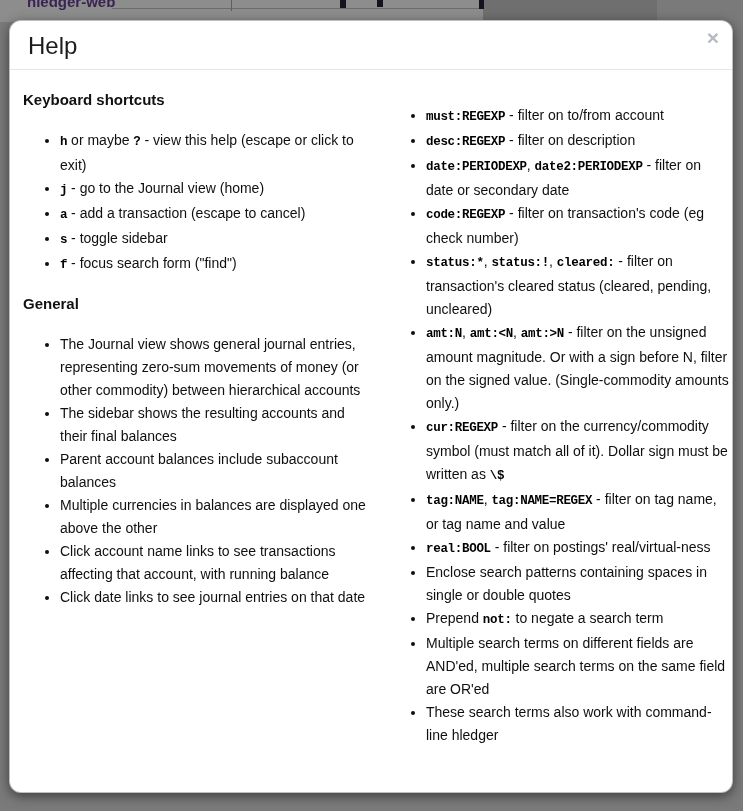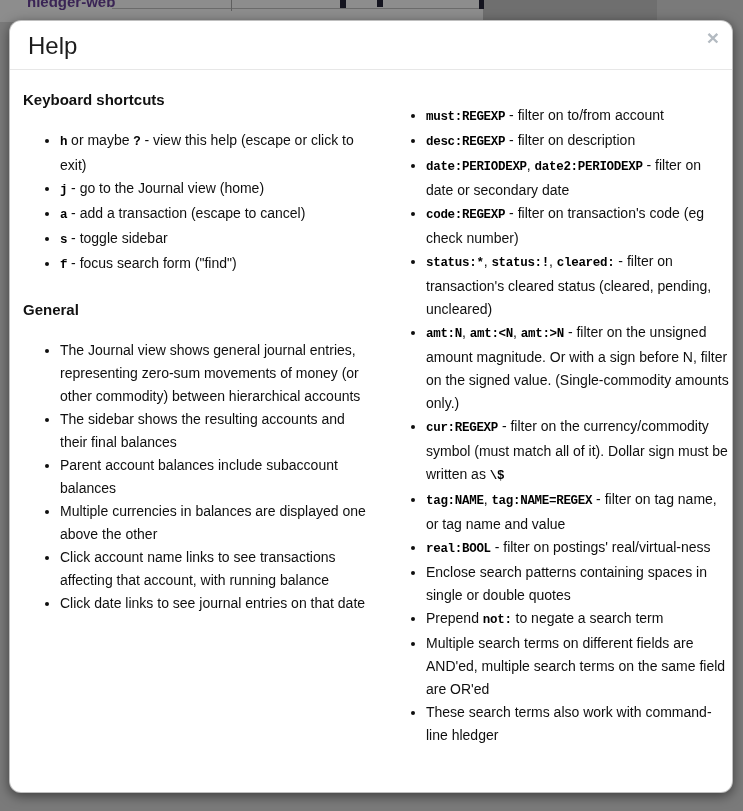--- a/index.html
+++ b/index.html
@@ -33,21 +33,21 @@
   .modal-close{
     position:absolute;top:7px;right:13px;border:0;background:none;padding:0;
     font-size:21px;font-weight:bold;line-height:20px;color:#b3bac1;cursor:pointer;
     font-family:"Liberation Sans",sans-serif;
   }
   .modal-body{display:flex;padding:14px 1px 16px 13px;box-sizing:border-box;}
   .help-col-left{flex:0 0 366px;padding-right:14px;box-sizing:border-box;}
   .help-col-right{flex:1;}
   .section-heading{font-size:15px;font-weight:bold;color:#111;line-height:18px;margin:7px 0 0;}
   .section-heading + ul{margin-top:20px;}
-  .section-heading:not(:first-child){margin-top:24px;}
+  .section-heading:not(:first-child){margin-top:18px;}
   ul.help-list{margin:20px 0 12px;padding-left:37px;list-style:disc outside;}
   ul.help-list li{
     font-size:14px;line-height:23px;color:#0f0f0f;
   }
   ul.help-list li code{
     font-family:"Liberation Mono","DejaVu Sans Mono",monospace;
     font-weight:bold;font-size:12.5px;color:#000;letter-spacing:-0.3px;
   }
 </style>
 </head>

